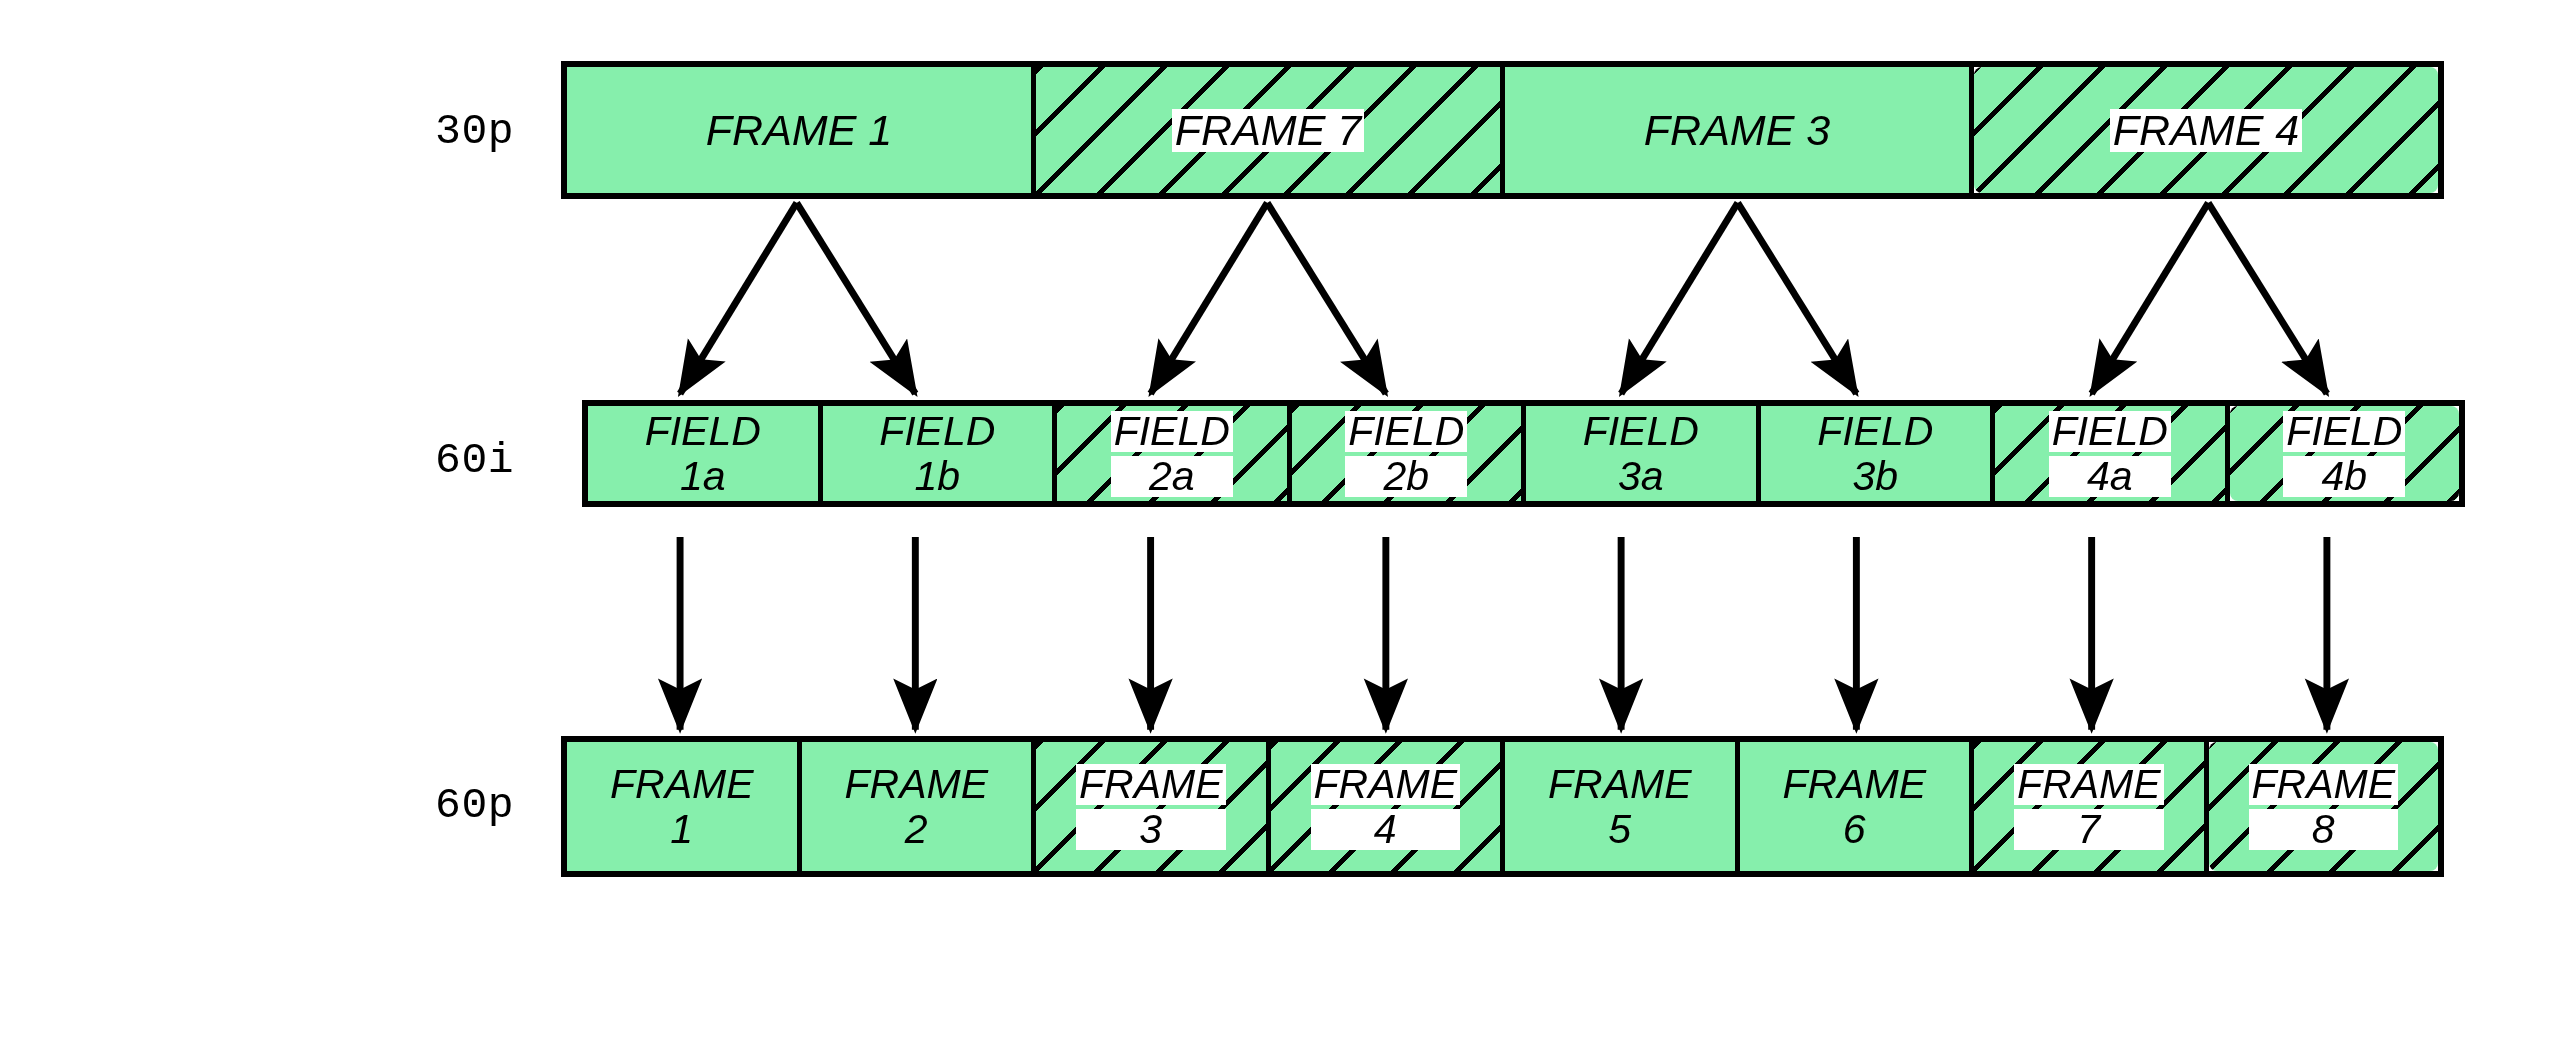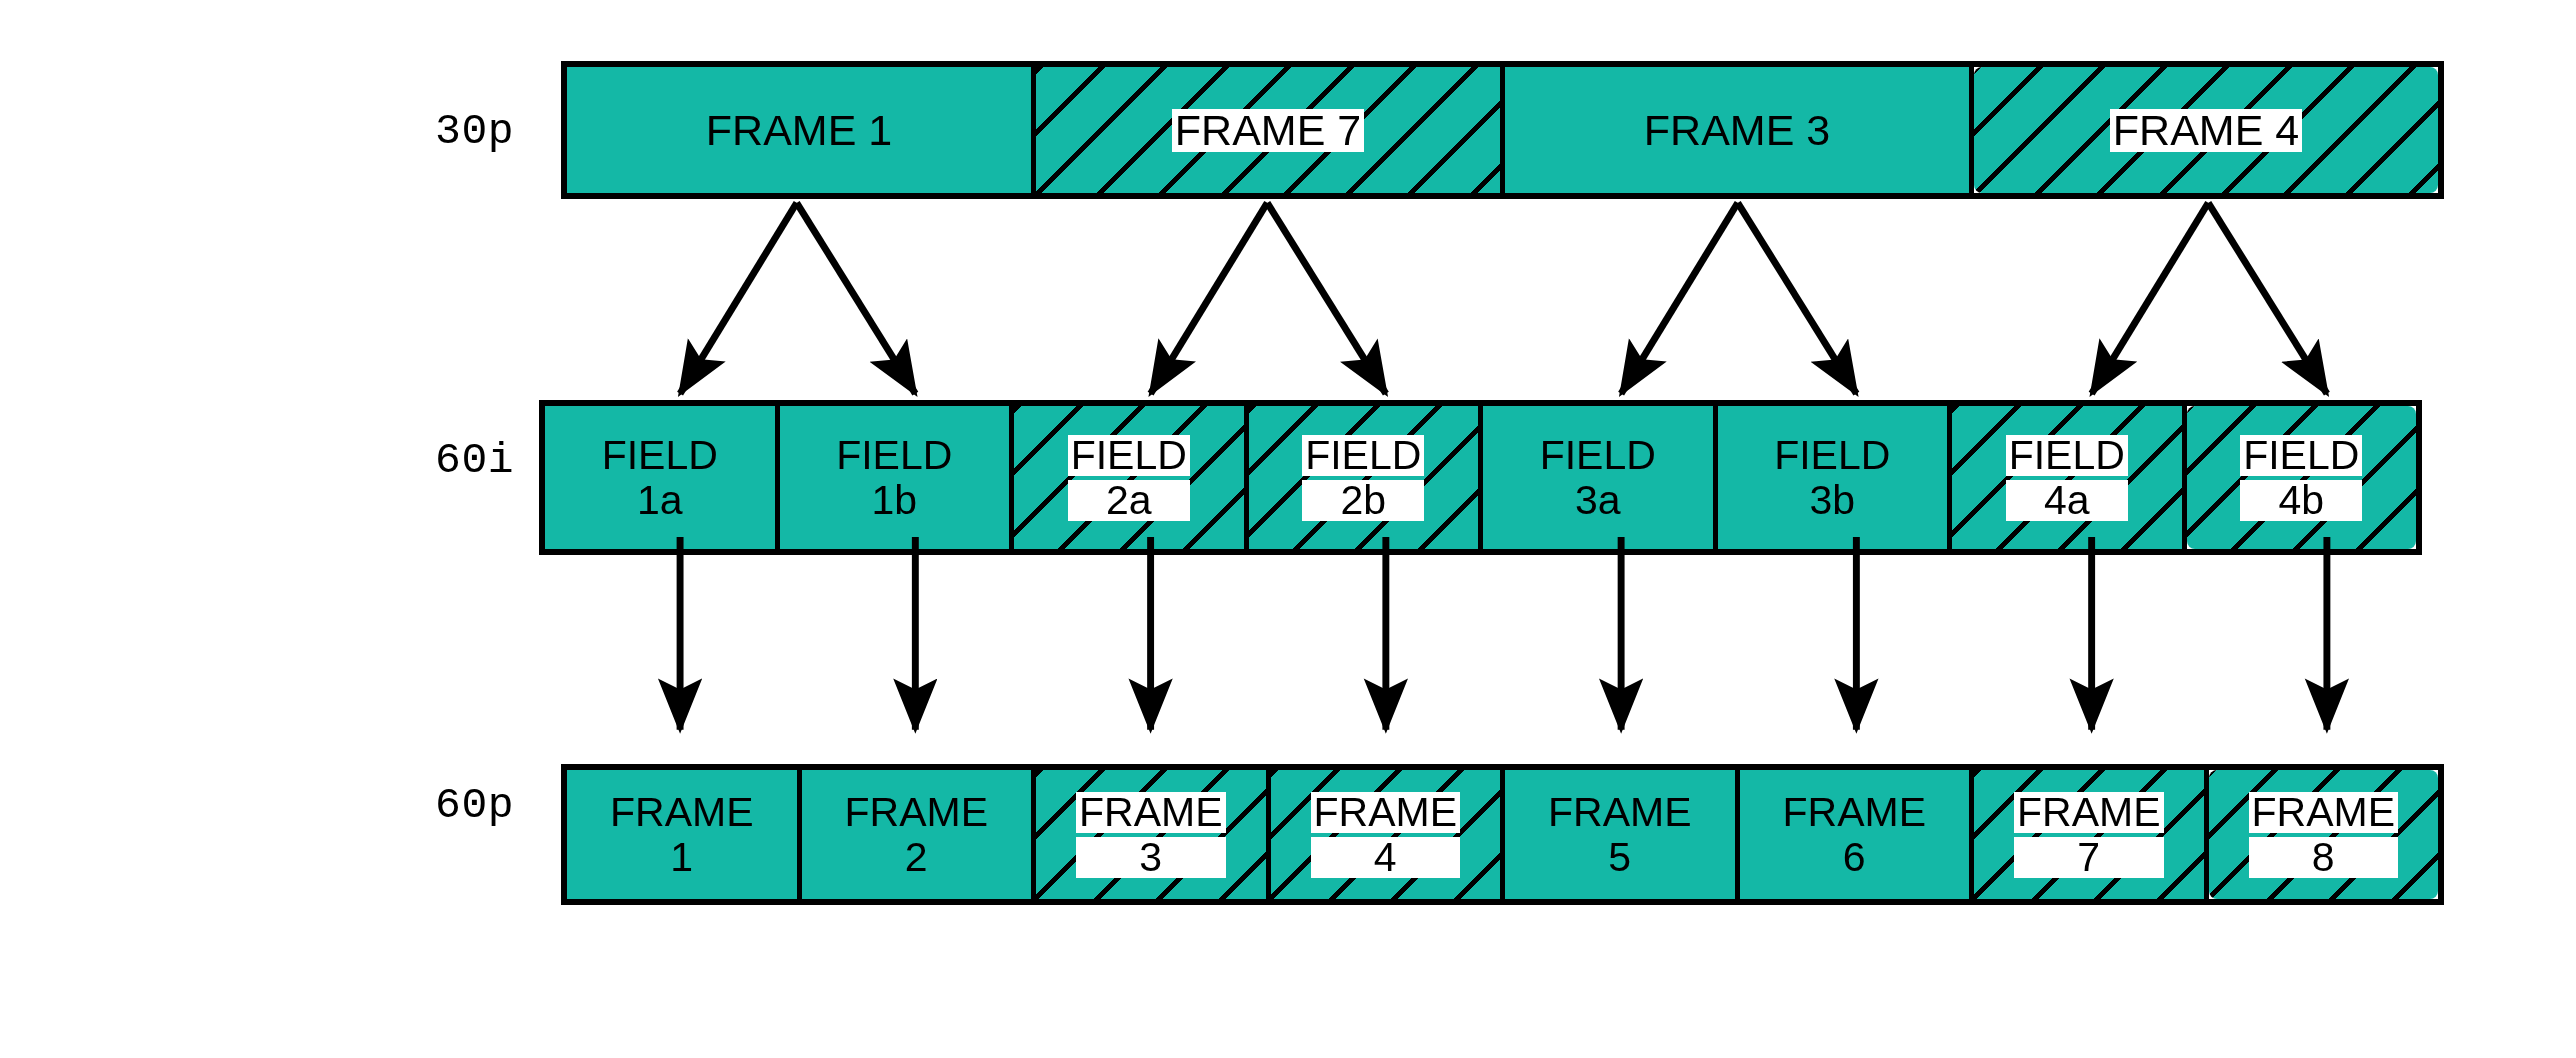--- a/index.html
+++ b/index.html
@@ -37,21 +37,22 @@
   }
   .cell {
     flex: 1 1 0;
     position: relative;
     box-sizing: border-box;
     border-right: 5px solid #000;
     display: flex;
     align-items: center;
     justify-content: center;
     overflow: hidden;
-    background: #14b8a6;
+    background: #86efac;
+    font-style: italic;
   }
   .cell:last-child { border-right: none; border-radius: 8px; }
   .cell.hatched {
     background-image: repeating-linear-gradient(
       135deg,
       #000 0px,
       #000 5px,
       transparent 5px,
       transparent 44px
     );
@@ -116,21 +117,21 @@
       <div class="cell one-line">
         <div class="txt"><span class="l1">FRAME 3</span></div>
       </div>
       <div class="cell one-line hatched">
         <div class="txt"><span class="l1">FRAME 4</span></div>
       </div>
     </div>
 
   <div class="row-label" id="label-60i" style="left:326px; top:436px; width:188px;">60i</div>
 
-  <div class="band" id="band-60i" style="left:539px; top:400px; width:1883px; height:155px;">
+  <div class="band" id="band-60i" style="left:582px; top:400px; width:1883px; height:107px;">
       <div class="cell two-line">
         <div class="txt"><span class="l1">FIELD</span><span class="l2">1a</span></div>
       </div>
       <div class="cell two-line">
         <div class="txt"><span class="l1">FIELD</span><span class="l2">1b</span></div>
       </div>
       <div class="cell two-line hatched">
         <div class="txt"><span class="l1">FIELD</span><span class="l2">2a</span></div>
       </div>
       <div class="cell two-line hatched">
@@ -145,21 +146,21 @@
       <div class="cell two-line hatched">
         <div class="txt"><span class="l1">FIELD</span><span class="l2">4a</span></div>
       </div>
       <div class="cell two-line hatched">
         <div class="txt"><span class="l1">FIELD</span><span class="l2">4b</span></div>
       </div>
     </div>
 
   <div class="row-label" id="label-60p" style="left:326px; top:781px; width:188px;">60p</div>
 
-  <div class="band" id="band-60p" style="left:561px; top:764px; width:1883px; height:141px;">
+  <div class="band" id="band-60p" style="left:561px; top:736px; width:1883px; height:141px;">
       <div class="cell two-line">
         <div class="txt"><span class="l1">FRAME</span><span class="l2">1</span></div>
       </div>
       <div class="cell two-line">
         <div class="txt"><span class="l1">FRAME</span><span class="l2">2</span></div>
       </div>
       <div class="cell two-line hatched">
         <div class="txt"><span class="l1">FRAME</span><span class="l2">3</span></div>
       </div>
       <div class="cell two-line hatched">

